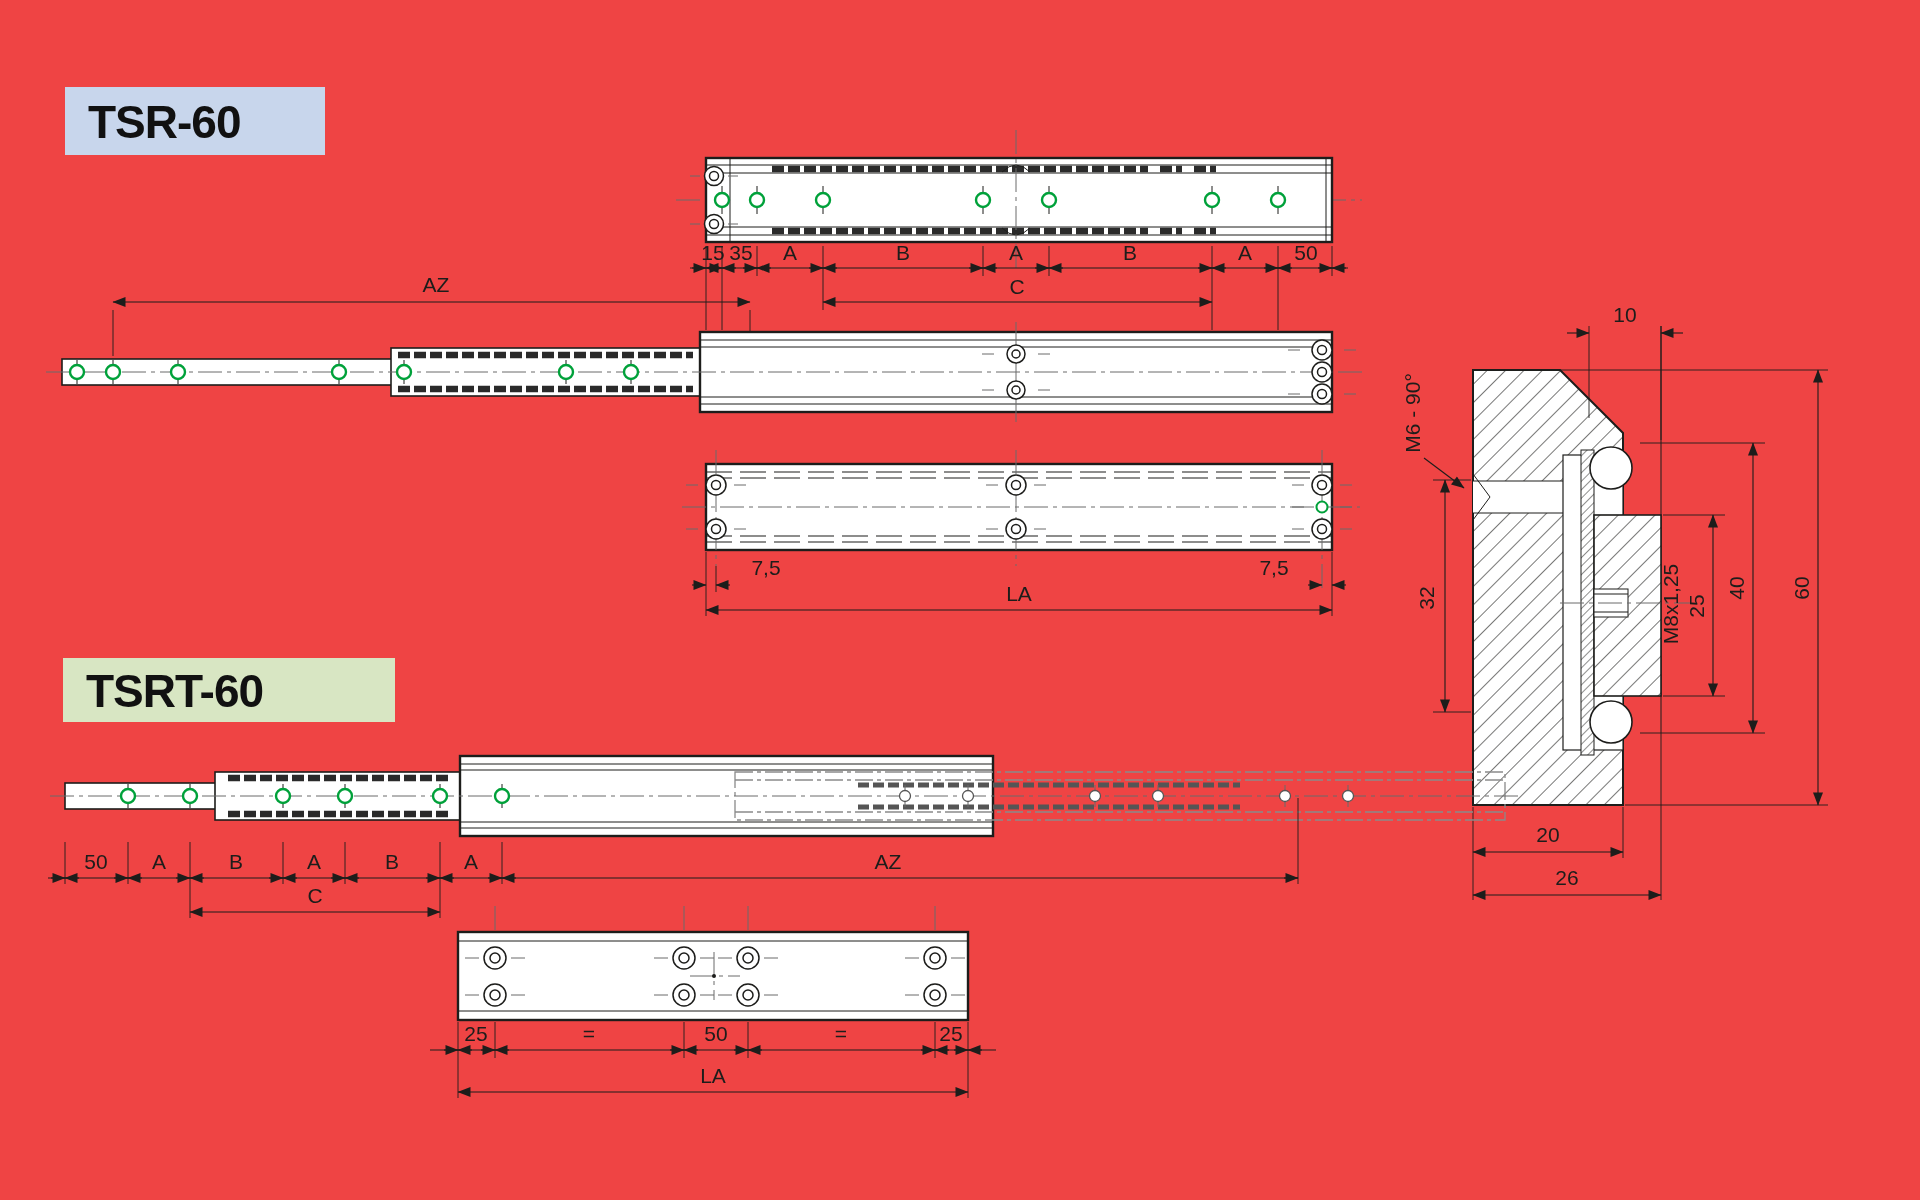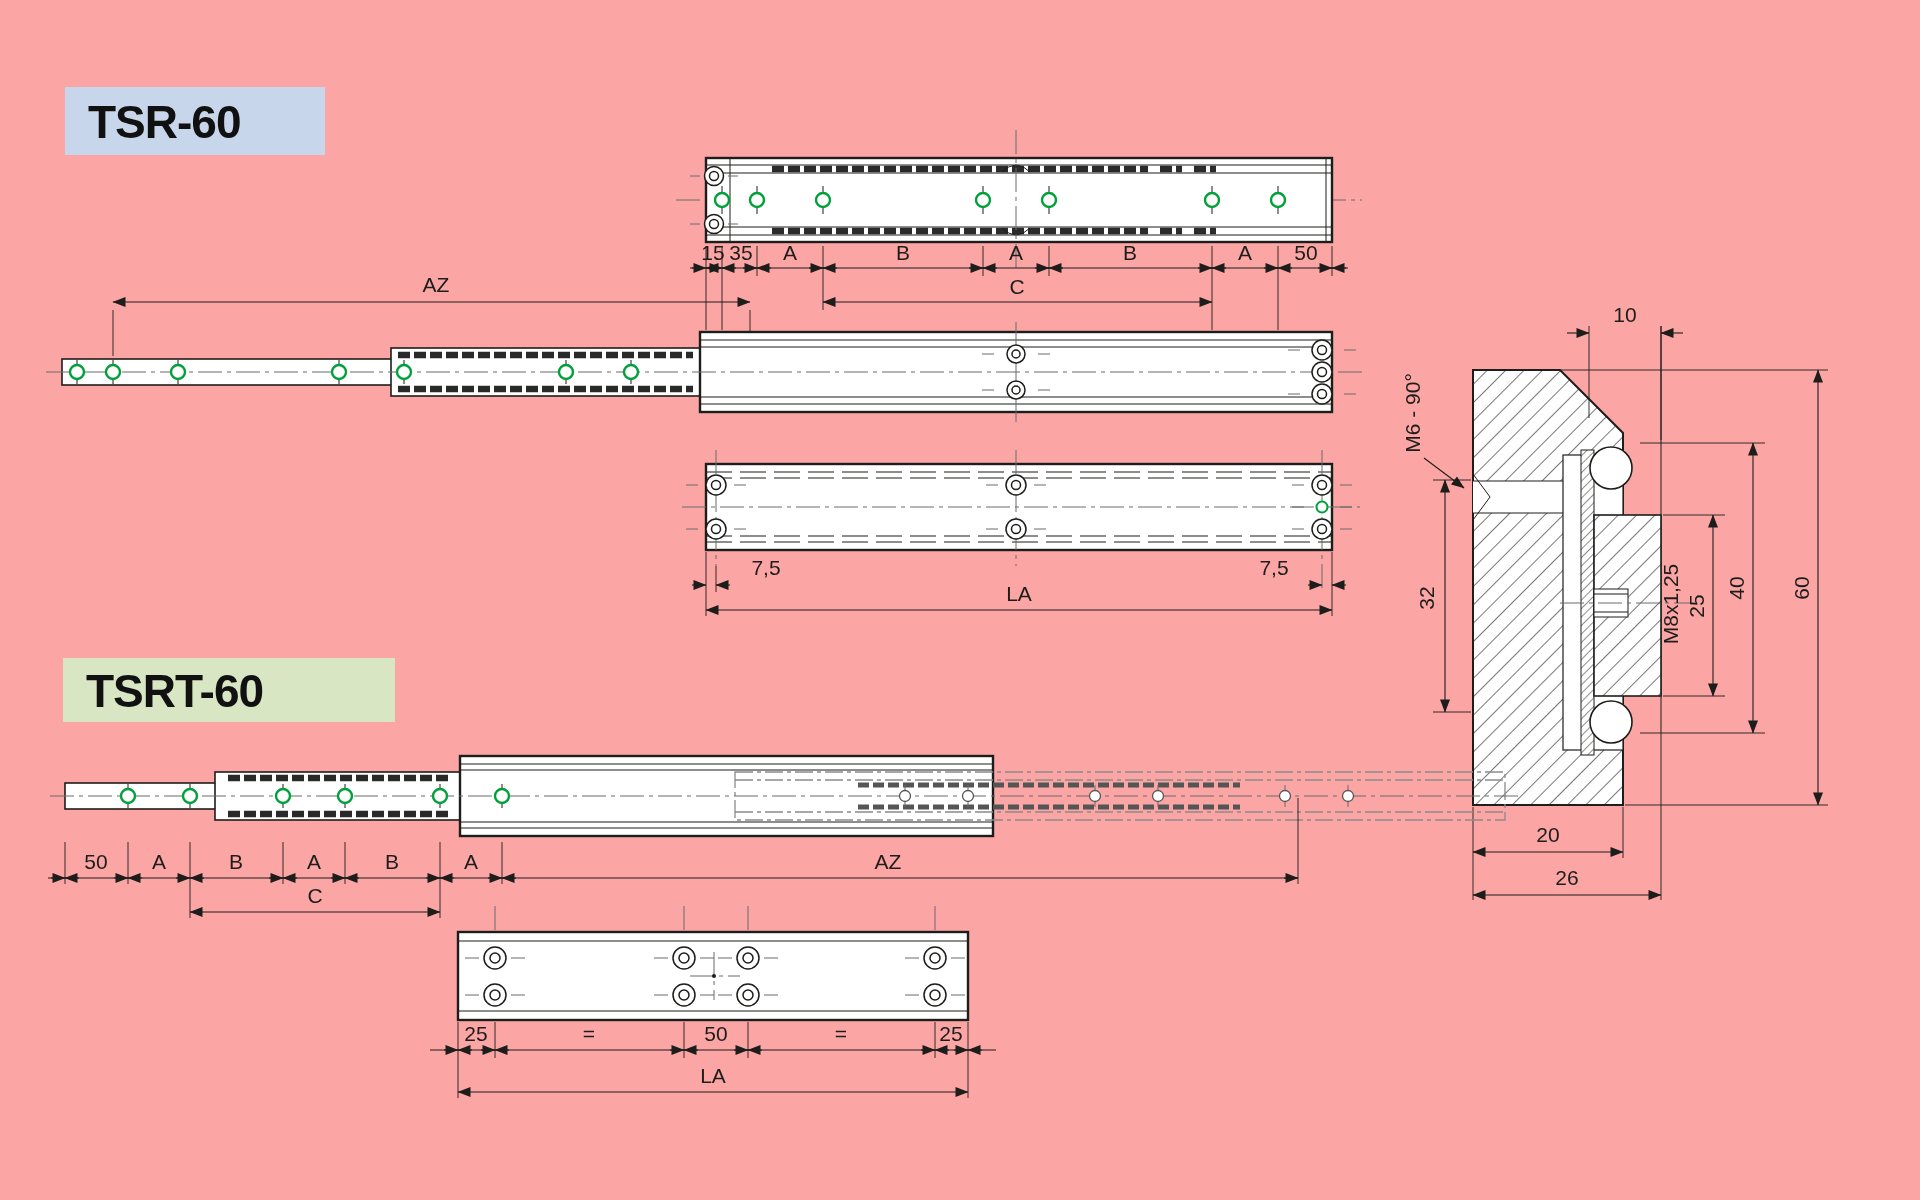--- a/index.html
+++ b/index.html
@@ -1,16 +1,16 @@
 <!DOCTYPE html>
 <html><head>
 <meta charset="utf-8">
 <style>
   html,body{margin:0;padding:0;background:#ffffff;}
-  #stage{position:relative;width:1920px;height:1200px;background:#fca5a5;overflow:hidden;
+  #stage{position:relative;width:1920px;height:1200px;background:#ef4444;overflow:hidden;
          font-family:"Liberation Sans",sans-serif;}
   svg{position:absolute;left:0;top:0;}
   .ln2{stroke:#1d1d1b;stroke-width:2.4;fill:#fff;}
   .lnf{stroke:#1d1d1b;stroke-width:1.6;fill:#fff;}
   .thin{stroke:#1d1d1b;stroke-width:1;fill:none;}
   .dash{stroke:#1d1d1b;stroke-width:1.2;fill:none;stroke-dasharray:26 8;}
   .cl{stroke:#6b6b6b;stroke-width:1;fill:none;stroke-dasharray:24 5 4 5;}
   .dsh{stroke:#6b6b6b;stroke-width:1;fill:none;}
   .dim{stroke:#1d1d1b;stroke-width:1.1;fill:none;}
   .ext{stroke:#1d1d1b;stroke-width:0.9;fill:none;}

